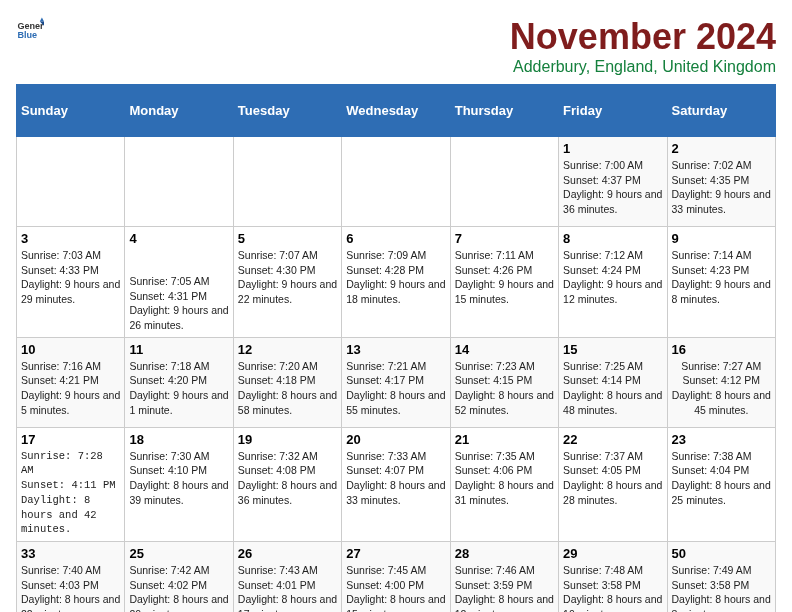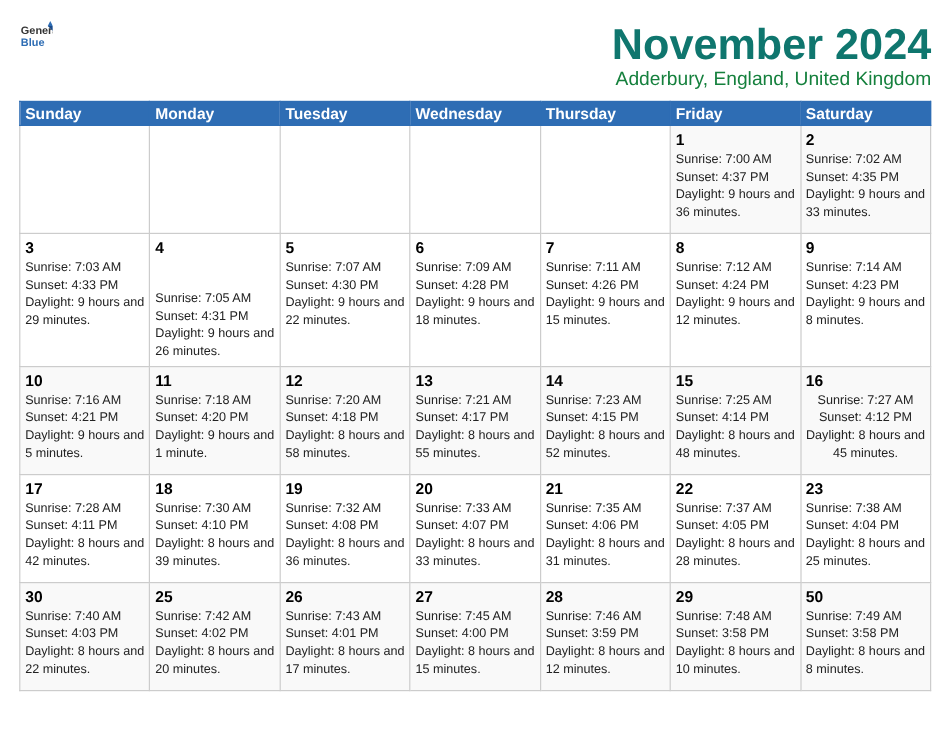--- a/index.html
+++ b/index.html
@@ -24,35 +24,35 @@
     .logo-icon {
       width: 28px;
       height: 28px;
     }
     .title-section {
       text-align: right;
     }
     .month-title {
       font-size: 36px;
       font-weight: bold;
-      color: #0f766e;
+      color: #7f1d1d;
     }
     .location-title {
       font-size: 16px;
       color: #15803d;
     }
     table {
       width: 100%;
       border-collapse: collapse;
       font-size: 11px;
     }
     thead tr th {
       background-color: #2e6db4;
       color: white;
-      padding: 2px 4px;
+      padding: 18px 4px;
       text-align: left;
       font-size: 13px;
       border: 1px solid #2e6db4;
     }
     tbody tr td {
       border: 1px solid #ccc;
       vertical-align: top;
       padding: 4px;
       min-height: 80px;
       height: 90px;
@@ -211,21 +211,21 @@
         <td>
           <span class="day-number">16</span>
           <div class="day-info" style="white-space: pre-line; text-align: center;">Sunrise: 7:27 AM
 Sunset: 4:12 PM
 Daylight: 8 hours and 45 minutes.</div>
         </td>
       </tr>
       <tr>
         <td>
           <span class="day-number">17</span>
-          <div class="day-info" style="white-space: pre-line;">Sunrise: 7:28 AM
+          <div class="day-info" style="white-space: pre-line; font-family: Liberation Mono, monospace;">Sunrise: 7:28 AM
 Sunset: 4:11 PM
 Daylight: 8 hours and 42 minutes.</div>
         </td>
         <td>
           <span class="day-number">18</span>
           <div class="day-info" style="white-space: pre-line;">Sunrise: 7:30 AM
 Sunset: 4:10 PM
 Daylight: 8 hours and 39 minutes.</div>
         </td>
         <td>
@@ -254,21 +254,21 @@
         </td>
         <td>
           <span class="day-number">23</span>
           <div class="day-info" style="white-space: pre-line;">Sunrise: 7:38 AM
 Sunset: 4:04 PM
 Daylight: 8 hours and 25 minutes.</div>
         </td>
       </tr>
       <tr>
         <td>
-          <span class="day-number">30</span>
+          <span class="day-number">33</span>
           <div class="day-info" style="white-space: pre-line;">Sunrise: 7:40 AM
 Sunset: 4:03 PM
 Daylight: 8 hours and 22 minutes.</div>
         </td>
         <td>
           <span class="day-number">25</span>
           <div class="day-info" style="white-space: pre-line;">Sunrise: 7:42 AM
 Sunset: 4:02 PM
 Daylight: 8 hours and 20 minutes.</div>
         </td>

